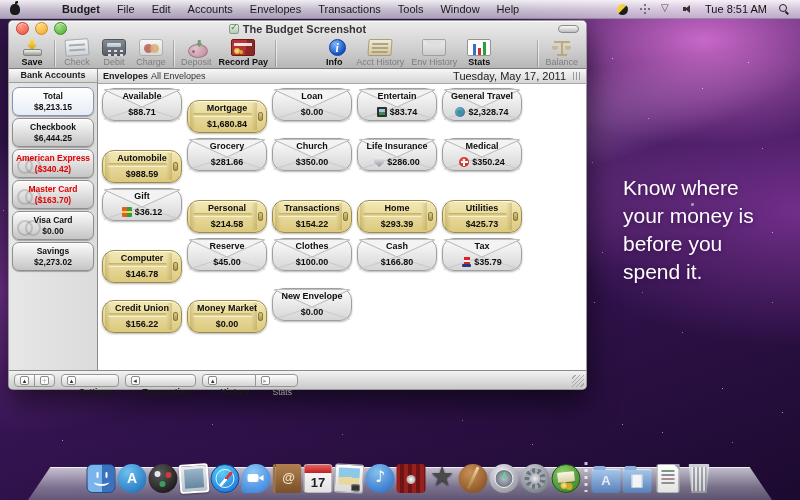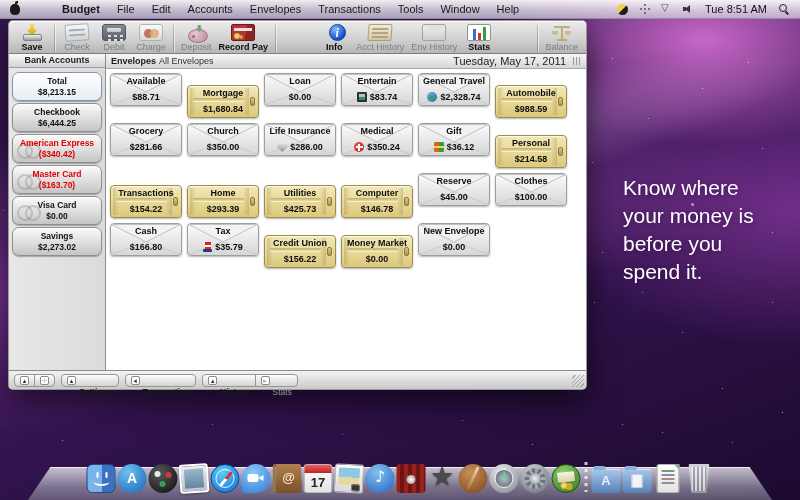--- a/index.html
+++ b/index.html
@@ -145,21 +145,21 @@
     background-repeat:no-repeat;background-size:3px 11px,3px 7px,3px 13px;
     background-position:5px bottom,10px bottom,15px bottom;}
   .i-balance{background-image:linear-gradient(#c2a23e,#c2a23e),linear-gradient(#c2a23e,#c2a23e),linear-gradient(#c2a23e,#c2a23e);
     background-repeat:no-repeat;background-size:16px 2px,10px 2px,2px 15px;
     background-position:center 2px,center bottom,center 2px;}
   .i-balance::before{content:"";position:absolute;left:2.5px;top:7px;width:6px;height:4px;
     background:#d4b44e;border-radius:0 0 6px 6px;box-shadow:13px 0 0 #d4b44e;}
 
   
   .content{flex:1;display:flex;min-height:0;}
-  .sidebar{width:97px;flex:none;background:linear-gradient(90deg,#e7e7e7,#dbdbdb);
+  .sidebar{width:89px;flex:none;background:linear-gradient(90deg,#e7e7e7,#dbdbdb);
     border-right:1px solid #8c8c8c;display:flex;flex-direction:column;box-sizing:border-box;}
   .sb-header{height:13px;flex:none;background:linear-gradient(#fafafa,#d3d3d3);
     border-bottom:1px solid #9e9e9e;font-size:9px;font-weight:bold;text-align:center;
     line-height:13px;color:#222;}
   #accounts{padding:2px 0;}
   .acct{height:29px;margin:2px 3px;border-radius:7px;position:relative;text-align:center;
     background:linear-gradient(#fbfbfb,#c5c5c5);border:1px solid #8f8f8f;box-sizing:border-box;
     box-shadow:0 1px 1px rgba(0,0,0,.28),inset 0 1px 0 rgba(255,255,255,.9);padding-top:3px;}
   .acct.sel{background:linear-gradient(#ffffff,#e7ecf5);border-color:#8494b2;}
   .acct-name,.acct-amt{font-size:8.5px;font-weight:bold;line-height:11px;color:#111;
@@ -175,21 +175,21 @@
     border-bottom:1px solid #a8a8a8;display:flex;align-items:center;padding:0 5px;
     font-size:9px;color:#1a1a1a;gap:3px;}
   .eh-bold{font-weight:bold;}
   .eh-rest{color:#333;}
   .eh-date{margin-left:auto;font-size:11px;color:#222;}
   .eh-grip{width:8px;height:8px;margin-left:4px;
     background:repeating-linear-gradient(90deg,#9a9a9a 0 1px,transparent 1px 3px);}
   #envgrid{flex:1;padding:4px 4px;display:flex;flex-wrap:wrap;gap:5px;align-content:flex-start;overflow:hidden;}
 
   
-  .env{width:72px;height:33px;position:relative;border-radius:4px;box-sizing:border-box;
+  .env{width:80px;height:33px;position:relative;border-radius:12px;box-sizing:border-box;
     box-shadow:0 1px 2px rgba(0,0,0,.3),inset 0 1px 0 rgba(255,255,255,.75);cursor:default;}
   .env.plain{background:linear-gradient(#fcfcfc,#d6d6d6);border:1px solid #9f9f9f;}
   .env.manila{background:linear-gradient(#f3e9b6,#dcc97e);border:1px solid #9d8d4b;margin-top:12px;}
   .env .flap{position:absolute;left:0;top:0;width:100%;height:100%;z-index:1;border-radius:3px;}
   .ename{position:relative;z-index:2;text-align:center;font-size:9px;font-weight:bold;
     color:#0d0d0d;margin-top:2px;line-height:10px;white-space:nowrap;}
   .erow{position:absolute;left:0;right:0;bottom:3px;display:flex;justify-content:center;
     align-items:center;gap:3px;z-index:2;}
   .eamt{font-size:9px;font-weight:bold;color:#0d0d0d;}
   .manila .fold{position:absolute;top:2px;bottom:2px;width:6px;z-index:1;}
@@ -369,20 +369,30 @@
           <span class="sti sti-airport"></span>
           <span class="sti sti-volume"></span>
         </span>
       <span id="menu-clock">Tue 8:51 AM</span>
       <span class="spotlight"></span>
     </span>
   </div>
 
   <div id="window">
     <div class="chrome">
+      <div class="titlebar">
+        <span class="tl tl-close"></span>
+        <span class="tl tl-min"></span>
+        <span class="tl tl-zoom"></span>
+        <span class="title-wrap">
+          <span class="proxy-icon"></span>
+          <span>The Budget Screenshot</span>
+        </span>
+        <span class="pill"></span>
+      </div>
       <div class="toolbar" id="toolbar">
           <div class="tb-item">
             <div class="tb-icon i-save"></div>
             <span class="tb-label">Save</span>
           </div>
           <div class="tb-sep"></div>
           <div class="tb-item disabled">
             <div class="tb-icon i-check"></div>
             <span class="tb-label">Check</span>
           </div>

